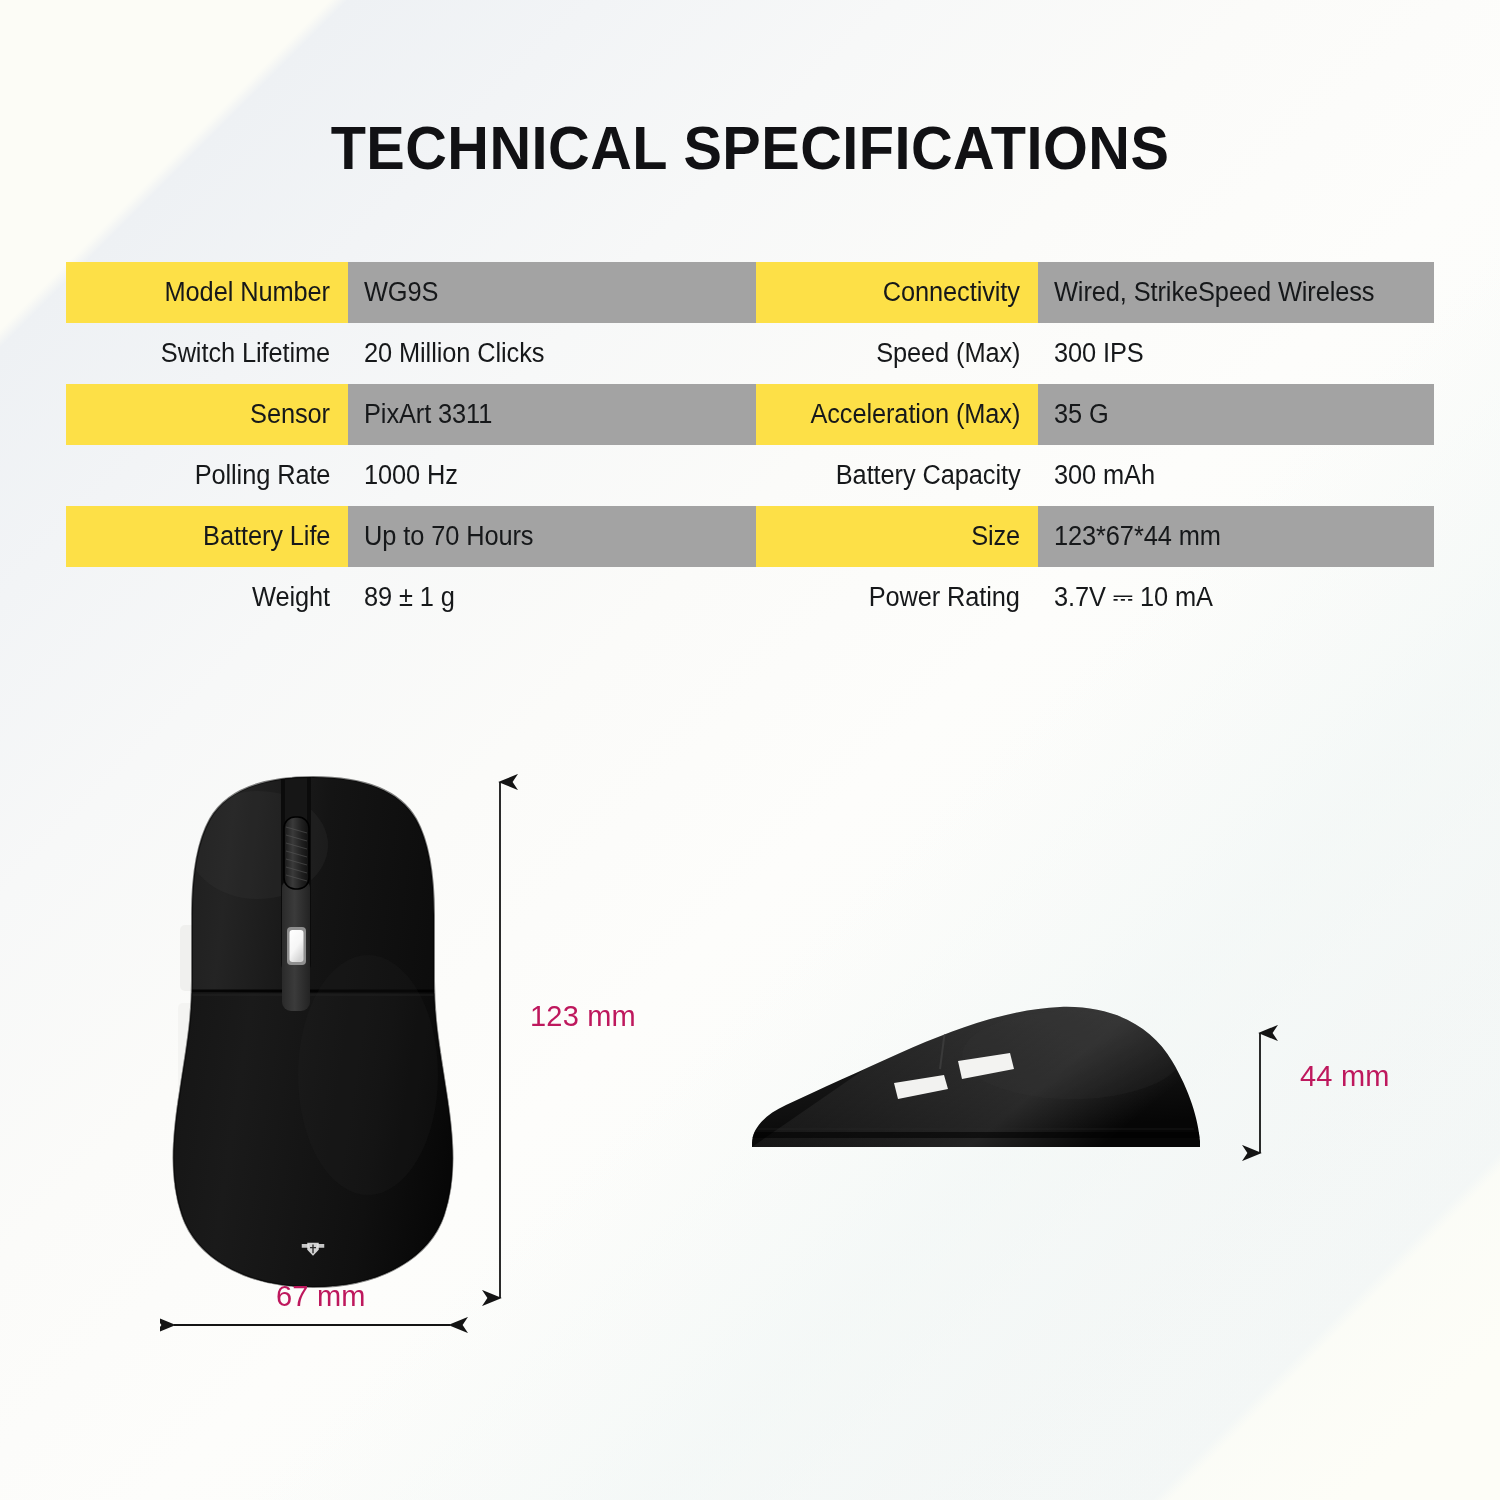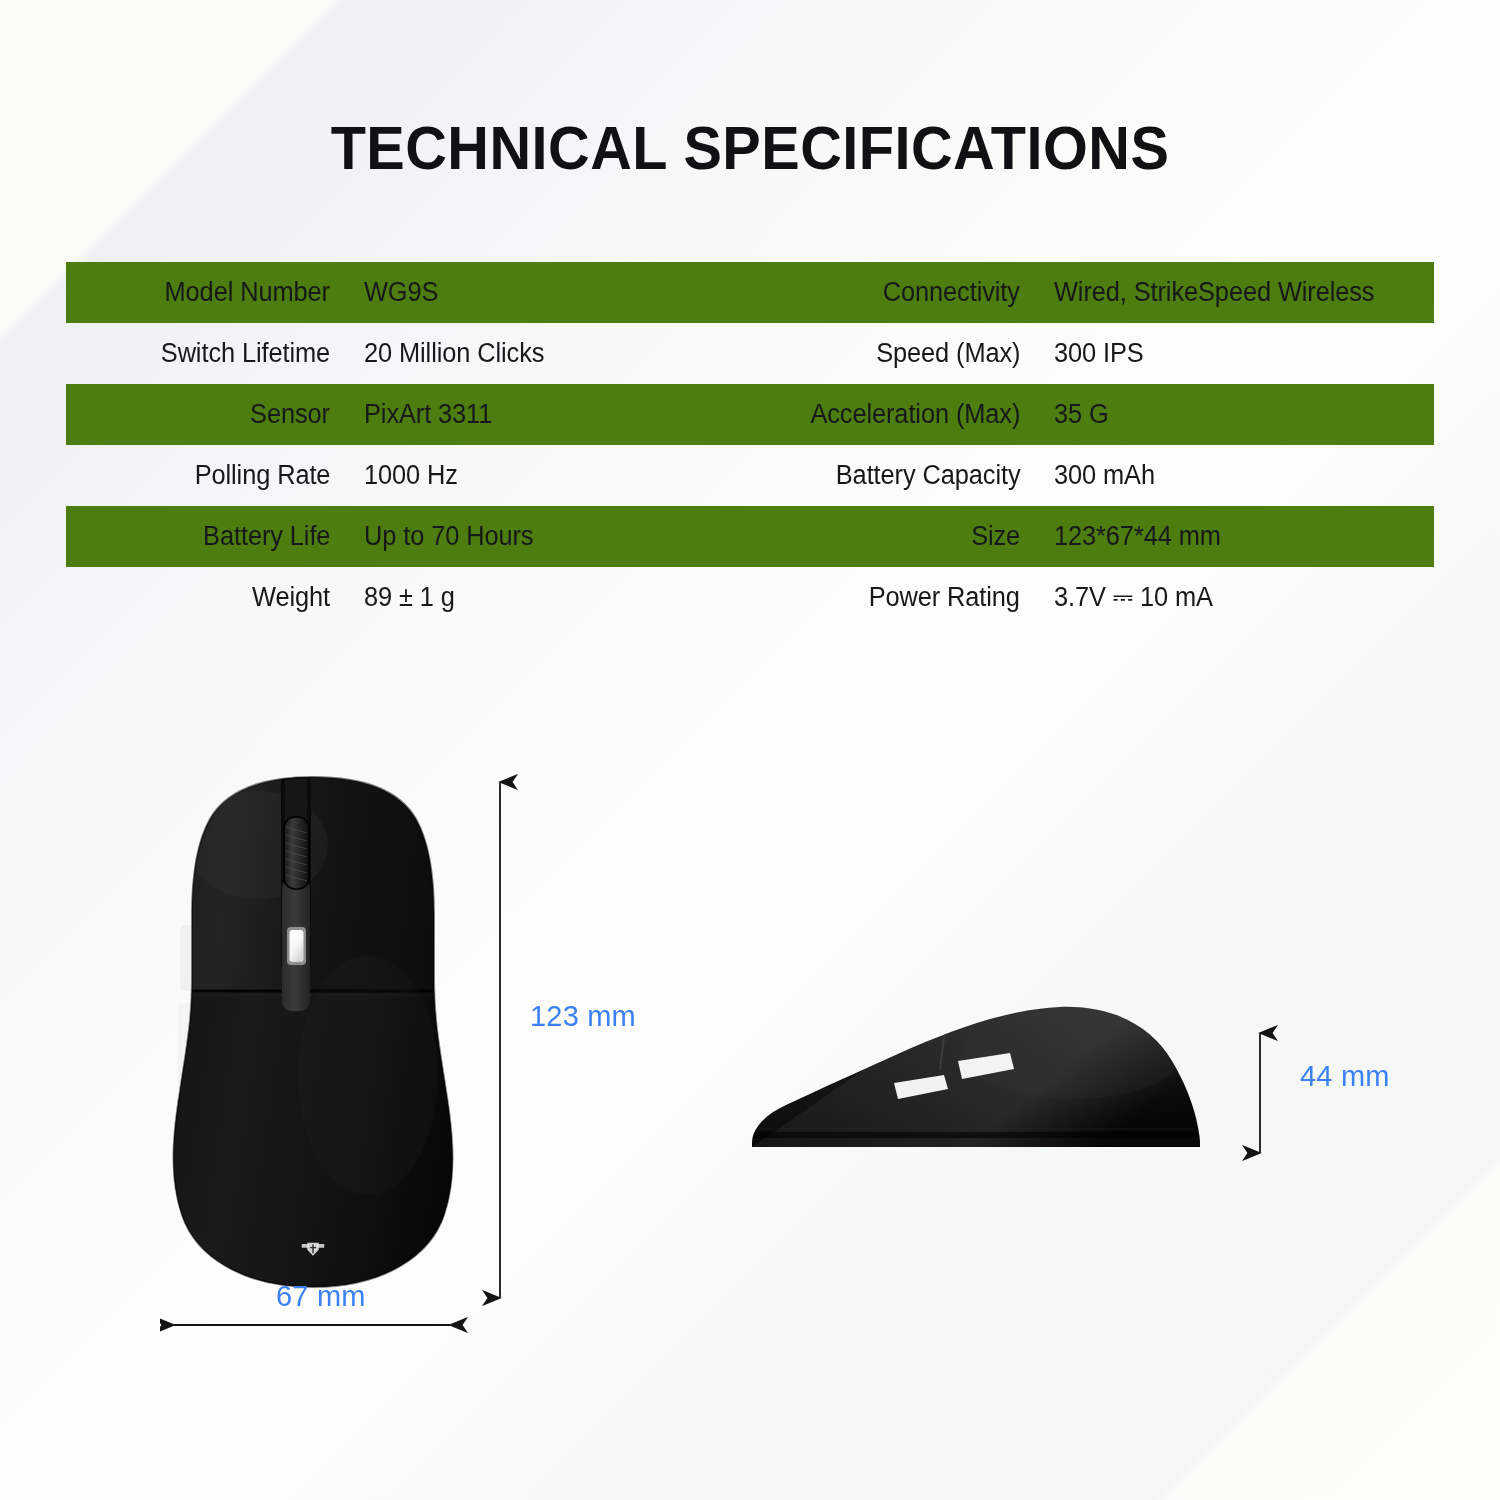--- a/index.html
+++ b/index.html
@@ -91,22 +91,22 @@
     text-align: left;
     padding-left: 16px !important;
   }
   .cell-label span, .cell-value span {
     display: inline-block;
     transform: scaleX(0.94);
   }
   .cell-label span { transform-origin: right center; }
   .cell-value span { transform-origin: left center; }
 
-  tr.row-shaded .cell-label { background: #4d7c0f; margin-left: 48px; }
-  tr.row-shaded .cell-value { background: #4d7c0f; }
+  tr.row-shaded .cell-label { background: #fde047; margin-left: 48px; }
+  tr.row-shaded .cell-value { background: #a3a3a3; }
   tr.row-plain  .cell-label { background: transparent; text-align: right; }
   tr.row-plain  .cell-value { background: transparent; text-decoration: underline; }
 
   
   #figure-area { position: absolute; inset: 0; pointer-events: none; }
 
   
   #mouse-top {
     position: absolute;
     left: 168px;
@@ -122,21 +122,21 @@
     top: 995px;
     width: 472px;
     height: 180px;
   }
 
   
   .dim-label {
     position: absolute;
     font-family: "Liberation Sans", sans-serif;
     font-size: 29px;
-    color: #3b82f6;
+    color: #be185d;
     letter-spacing: 0.2px;
     white-space: nowrap;
   }
   #dim-123 { left: 530px; top: 1000px; }
   #dim-44  { left: 1300px; top: 1060px; }
   #dim-67  { left: 276px;  top: 1280px; }
 
   .dim-arrow { position: absolute; }
 </style>
 </head>

